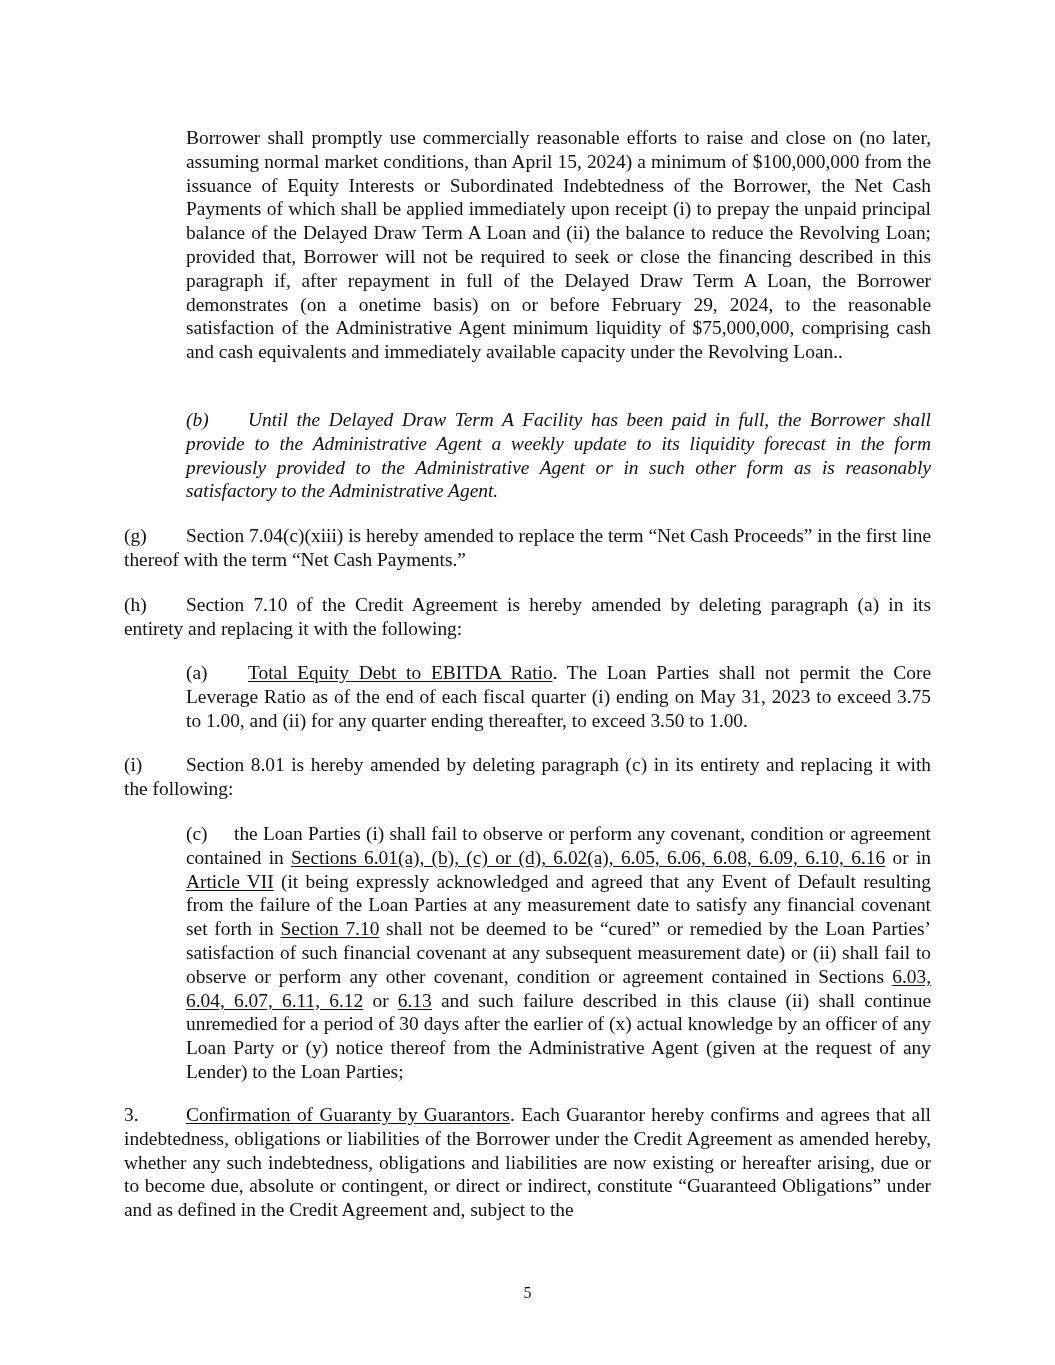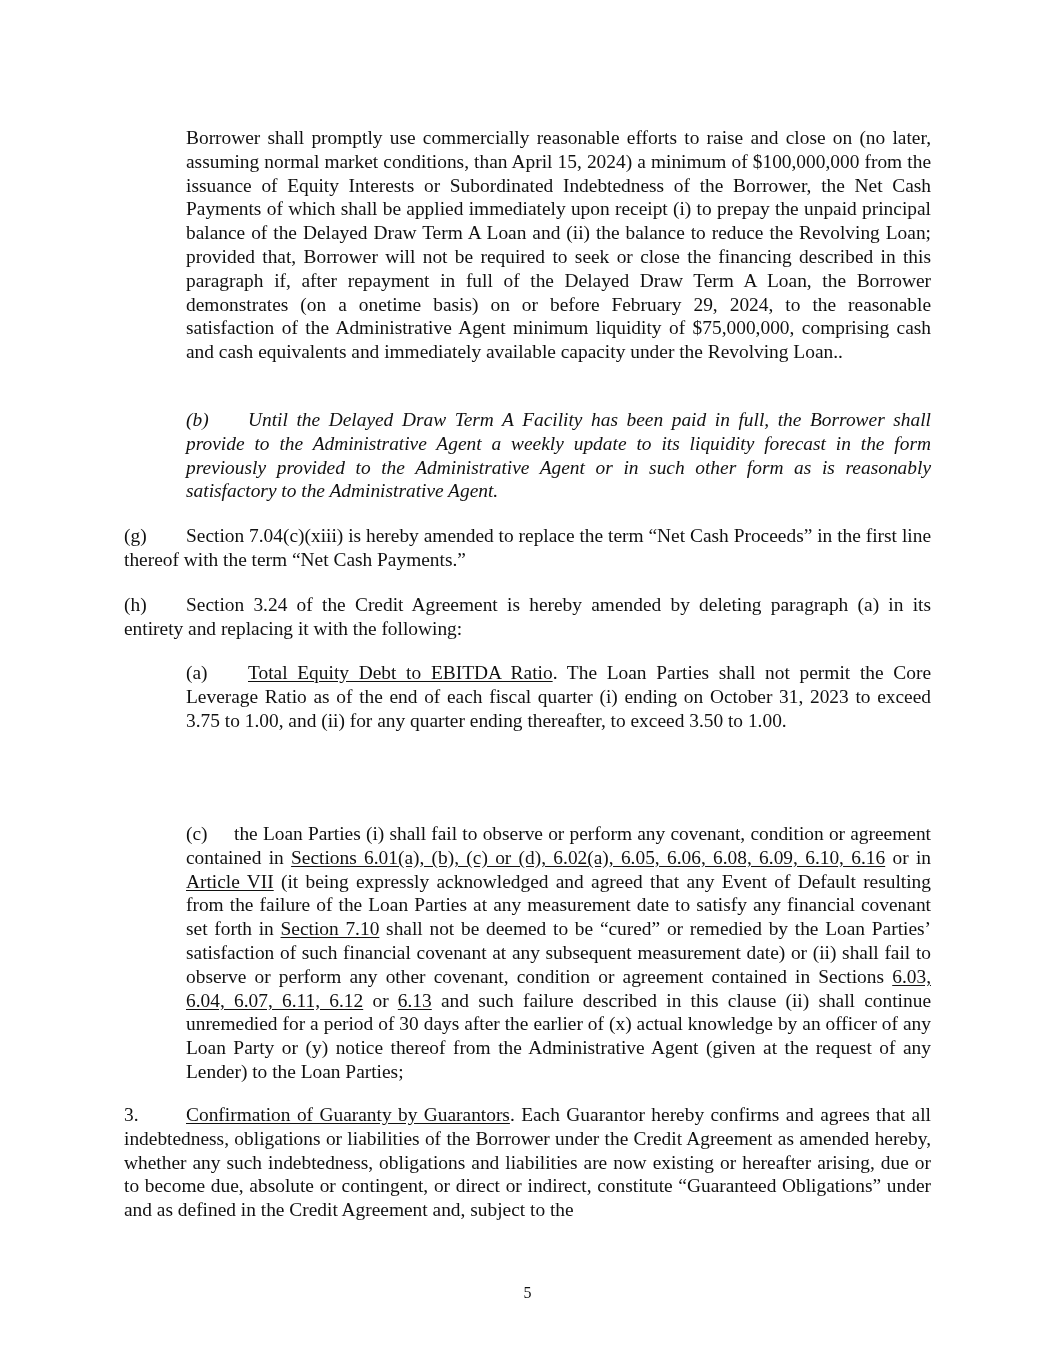--- a/index.html
+++ b/index.html
@@ -21,23 +21,24 @@
 <body>
 
 <div class="page">
 
   <p class="blk ind" style="top:126px;">Borrower shall promptly use commercially reasonable efforts to raise and close on (no later, assuming normal market conditions, than April 15, 2024) a minimum of $100,000,000 from the issuance of Equity Interests or Subordinated Indebtedness of the Borrower, the Net Cash Payments of which shall be applied immediately upon receipt (i) to prepay the unpaid principal balance of the Delayed Draw Term A Loan and (ii) the balance to reduce the Revolving Loan; provided that, Borrower will not be required to seek or close the financing described in this paragraph if, after repayment in full of the Delayed Draw Term A Loan, the Borrower demonstrates (on a onetime basis) on or before February 29, 2024, to the reasonable satisfaction of the Administrative Agent minimum liquidity of $75,000,000, comprising cash and cash equivalents and immediately available capacity under the Revolving Loan..</p>
 
   <p class="blk ind" style="top:408px;font-style:italic;"><span class="lead-ind">(b)</span><span>Until the Delayed Draw Term A Facility has been paid in full, the Borrower shall provide to the Administrative Agent a weekly update to its liquidity forecast in the form previously provided to the Administrative Agent or in such other form as is reasonably satisfactory to the Administrative Agent.</span></p>
 
   <p class="blk full" style="top:524px;"><span class="lead-full">(g)</span><span>Section 7.04(c)(xiii) is hereby amended to replace the term “Net Cash Proceeds” in the first line thereof with the term “Net Cash Payments.”</span></p>
 
-  <p class="blk full" style="top:593px;"><span class="lead-full">(h)</span><span>Section 3.24 of the Credit Agreement is hereby amended by deleting paragraph (a) in its entirety and replacing it with the following:</span></p>
+  <p class="blk full" style="top:593px;"><span class="lead-full">(h)</span><span>Section 7.10 of the Credit Agreement is hereby amended by deleting paragraph (a) in its entirety and replacing it with the following:</span></p>
 
-  <p class="blk ind" style="top:661px;"><span class="lead-ind">(a)</span><span class="u">Total Equity Debt to EBITDA Ratio</span><span>.  The Loan Parties shall not permit the Core Leverage Ratio as of the end of each fiscal quarter (i) ending on October 31, 2023 to exceed 3.75 to 1.00, and (ii) for any quarter ending thereafter, to exceed 3.50 to 1.00.</span></p>
+  <p class="blk ind" style="top:661px;"><span class="lead-ind">(a)</span><span class="u">Total Equity Debt to EBITDA Ratio</span><span>.  The Loan Parties shall not permit the Core Leverage Ratio as of the end of each fiscal quarter (i) ending on May 31, 2023 to exceed 3.75 to 1.00, and (ii) for any quarter ending thereafter, to exceed 3.50 to 1.00.</span></p>
 
+  <p class="blk full" style="top:753px;"><span class="lead-full">(i)</span><span>Section 8.01 is hereby amended by deleting paragraph (c) in its entirety and replacing it with the following:</span></p>
 
   <p class="blk ind" style="top:822px;"><span class="lead-ind" style="width:48px;">(c)</span><span>the Loan Parties (i) shall fail to observe or perform any covenant, condition or agreement contained in </span><span class="u">Sections 6.01(a), (b), (c) or (d), 6.02(a), 6.05, 6.06, 6.08, 6.09, 6.10, 6.16</span><span> or in </span><span class="u">Article VII</span><span> (it being expressly acknowledged and agreed that any Event of Default resulting from the failure of the Loan Parties at any measurement date to satisfy any financial covenant set forth in </span><span class="u">Section 7.10</span><span> shall not be deemed to be “cured” or remedied by the Loan Parties’ satisfaction of such financial covenant at any subsequent measurement date) or (ii) shall fail to observe or perform any other covenant, condition or agreement contained in Sections </span><span class="u">6.03, 6.04, 6.07, 6.11, 6.12</span><span> or </span><span class="u">6.13</span><span> and such failure described in this clause (ii) shall continue unremedied for a period of 30 days after the earlier of (x) actual knowledge by an officer of any Loan Party or (y) notice thereof from the Administrative Agent (given at the request of any Lender) to the Loan Parties;</span></p>
 
   <p class="blk full" style="top:1103px;"><span class="lead-full" style="width:124px; padding-left:62px; box-sizing:border-box; margin-left:-62px;">3.</span><span class="u">Confirmation of Guaranty by Guarantors</span><span>. Each Guarantor hereby confirms and agrees that all indebtedness, obligations or liabilities of the Borrower under the Credit Agreement as amended hereby, whether any such indebtedness, obligations and liabilities are now existing or hereafter arising, due or to become due, absolute or contingent, or direct or indirect, constitute “Guaranteed Obligations” under and as defined in the Credit Agreement and, subject to the</span></p>
 
   <div class="pnum">5</div>
 </div>
 
 </body></html>

